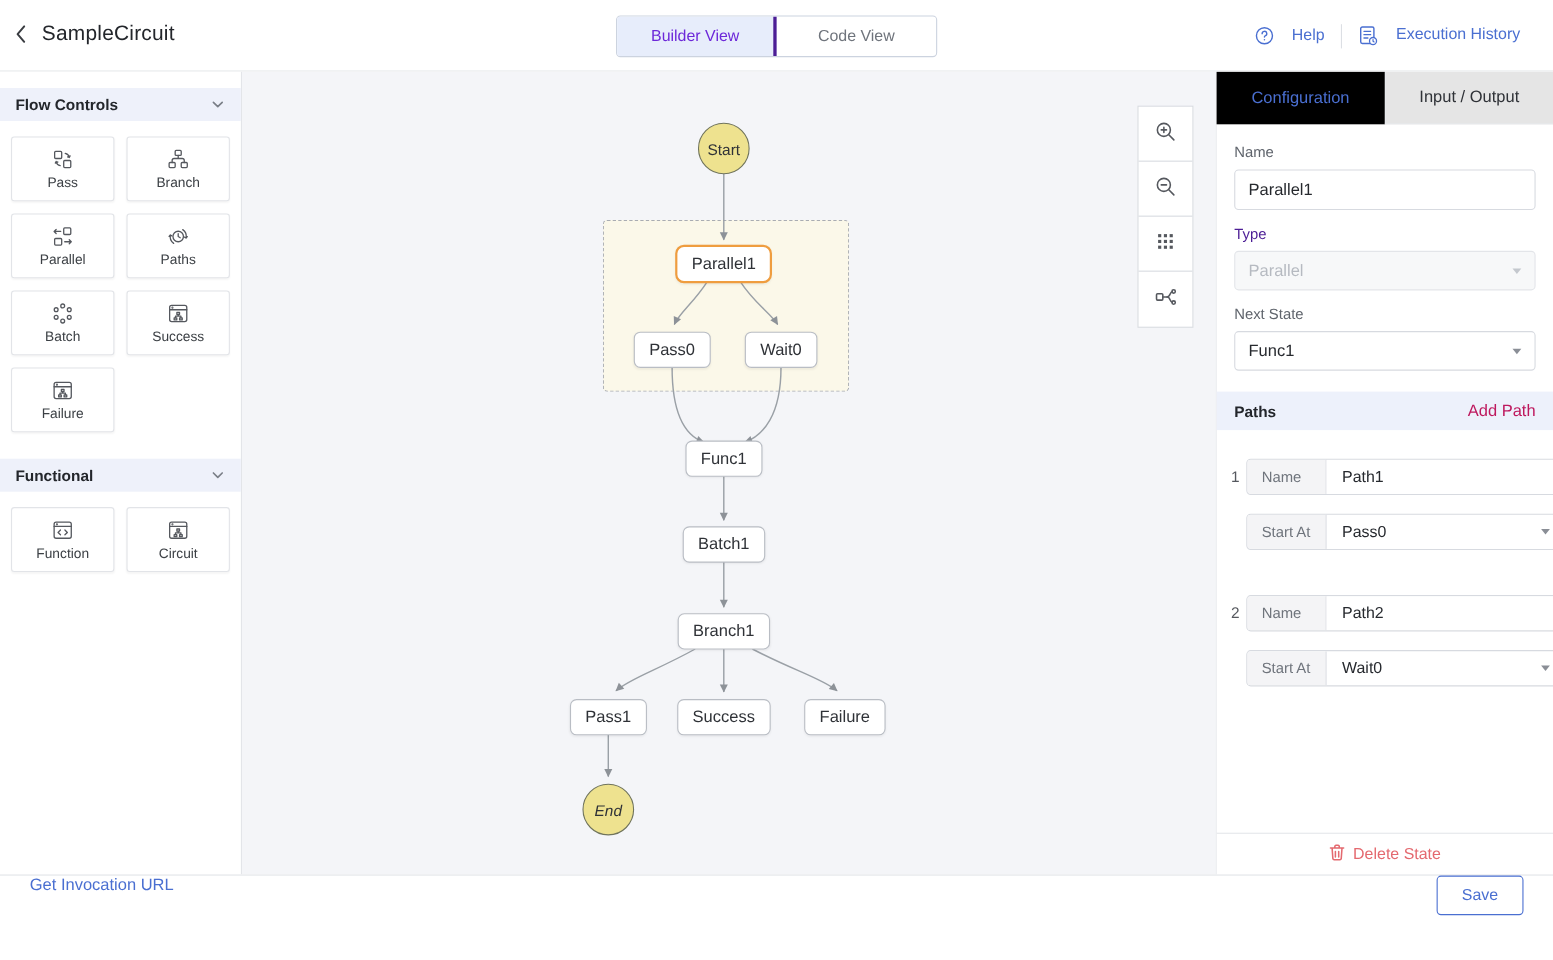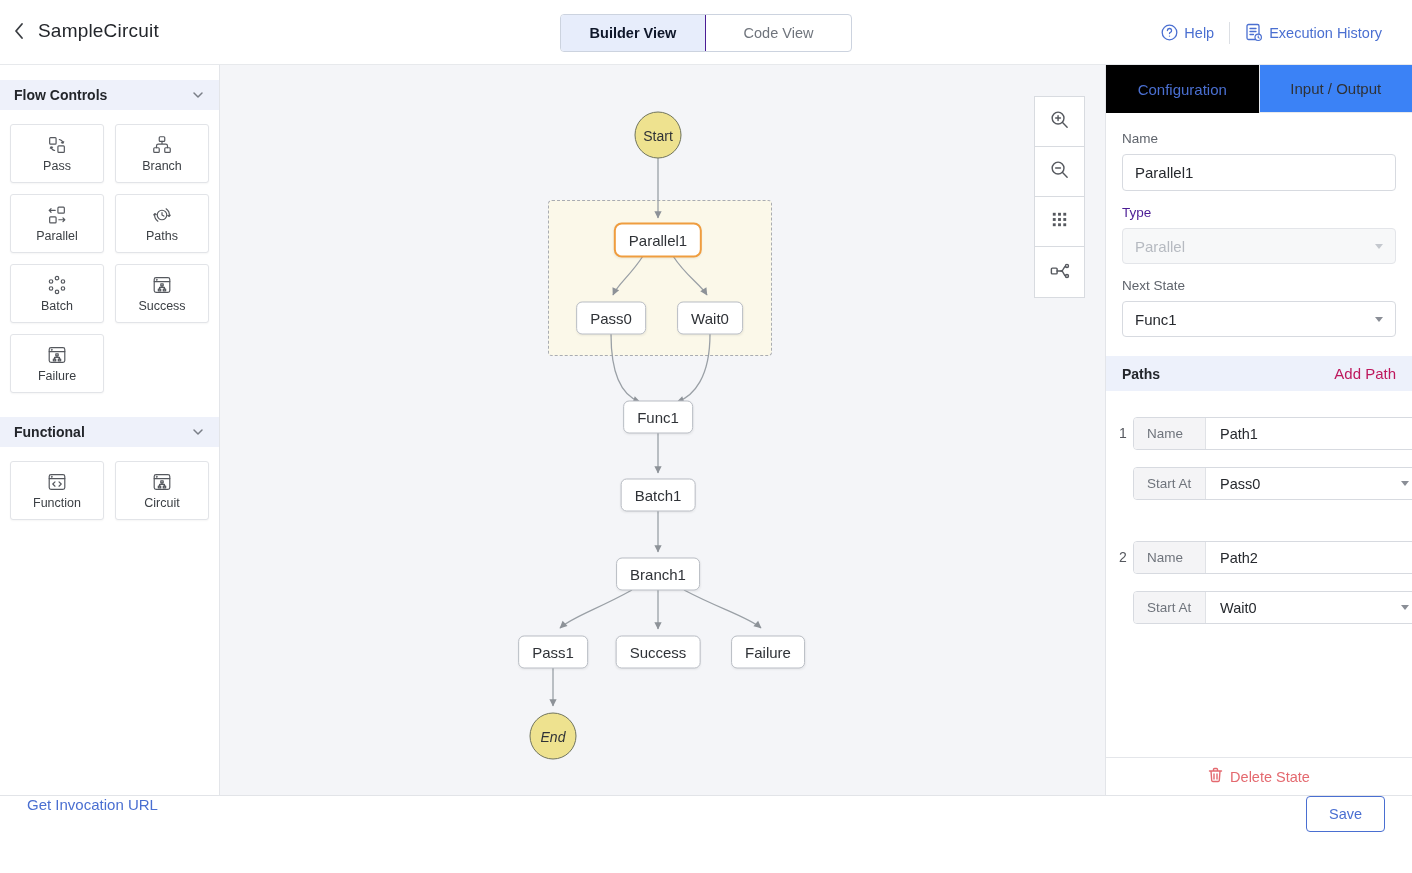--- a/index.html
+++ b/index.html
@@ -6,24 +6,24 @@
   html,body { width:1412px; height:873px; font-family:"Liberation Sans", sans-serif; background:#fff; overflow:hidden; }
   .app { position:relative; width:1412px; height:873px; }
 
   
   .topbar { position:absolute; top:0; left:0; right:0; height:65px; background:#fff; border-bottom:1px solid #e7e9ec; z-index:30; }
   .back-title { position:absolute; left:8px; top:18px; display:flex; align-items:center; gap:8px; }
   .back-btn { width:22px; height:26px; display:flex; align-items:center; justify-content:center; cursor:pointer; }
   .page-title { font-size:19px; color:#23262b; font-weight:500; letter-spacing:.2px; }
   .seg-control { position:absolute; left:50%; transform:translateX(-50%); top:14px; height:38px; display:flex; border:1px solid #ccd3df; border-radius:4px; overflow:hidden; background:#fff; }
   .seg { width:145px; display:flex; align-items:center; justify-content:center; font-size:14.5px; cursor:pointer; }
-  .seg.active { background:#e7edfb; color:#0f172a; border-right:1px solid #4c1d95;font-weight:bold; }
+  .seg.active { background:#e7edfb; color:#6d28d9; border-right:3px solid #4c1d95; }
   .seg.inactive { color:#6f747c; }
   .top-right { position:absolute; right:30px; top:0; height:65px; display:flex; align-items:center; gap:15px; }
-  .top-link { display:flex; align-items:center; gap:6px; color:#4a6fd1; font-size:14.5px; cursor:pointer; }
+  .top-link { display:flex; align-items:flex-start; gap:16px; color:#4a6fd1; font-size:14.5px; cursor:pointer; }
   .top-divider { width:1px; height:22px; background:#dcdfe4; }
 
   
   .body { position:absolute; top:65px; left:0; right:0; bottom:78px; display:flex; }
 
   
   .sidebar { width:220px; background:#fff; border-right:1px solid #e3e5e9; overflow:hidden; }
   .section-header { margin-top:15px; height:30px; background:#eef1fa; display:flex; align-items:center; justify-content:space-between; padding:0 14px; cursor:pointer; }
   .section-title { font-size:14px; font-weight:700; color:#23262b; }
   .cards { padding:14px 10px 8px 10px; display:grid; grid-template-columns:1fr 1fr; gap:11px; }
@@ -42,21 +42,21 @@
   .canvas-toolbar { position:absolute; right:20px; top:31px; width:51px; background:#fff; border:1px solid #d8dbe0; z-index:10; }
   .tool-btn { height:50px; display:flex; align-items:center; justify-content:center; border-bottom:1px solid #d8dbe0; cursor:pointer; }
   .tool-btn:last-child { border-bottom:none; }
   .tool-btn svg { width:21px; height:21px; stroke:#55585e; fill:none; stroke-width:1.5; stroke-linecap:round; stroke-linejoin:round; }
 
   
   .panel { width:307px; background:#fff; border-left:1px solid #e3e5e9; display:flex; flex-direction:column; }
   .panel-tabs { height:48px; display:flex; flex:none; }
   .ptab { flex:1; display:flex; align-items:center; justify-content:center; font-size:15px; cursor:pointer; }
   .ptab.active { background:#000000; color:#4a6fd1; }
-  .ptab.inactive { background:#3b82f6; color:#2f3237; border-left:1px solid #e7e9ec; border-bottom:1px solid #e7e9ec; }
+  .ptab.inactive { background:#e5e5e5; color:#2f3237; border-left:1px solid #e7e9ec; border-bottom:1px solid #e7e9ec; }
   .form { padding:4px 16px 0 16px; }
   .field-label { font-size:13.5px; color:#5f646c; margin:14px 0 8px; }
   .field-label.disabled { color:#4c1d95; }
   .text-input { width:100%; height:37px; border:1px solid #d7dae0; border-radius:4px; padding:0 12px; font-size:15px; color:#26292e; font-family:"Liberation Sans", sans-serif; background:#fff; outline:none; }
   .select { width:100%; height:36px; border:1px solid #d7dae0; border-radius:4px; padding:0 12px; font-size:15px; color:#26292e; display:flex; align-items:center; justify-content:space-between; cursor:pointer; background:#fff; }
   .select.disabled { background:#f7f8f9; border-color:#e3e5e9; color:#b6bac1; cursor:default; }
   .caret { width:0; height:0; border-left:4.5px solid transparent; border-right:4.5px solid transparent; border-top:5.5px solid #8a8e96; }
   .select.disabled .caret { border-top-color:#c4c8ce; }
   .paths-header { margin-top:19px; height:35px; background:#edf1fb; display:flex; align-items:center; justify-content:space-between; padding:0 16px; flex:none; }
   .paths-title { font-size:14px; font-weight:700; color:#23262b; }

